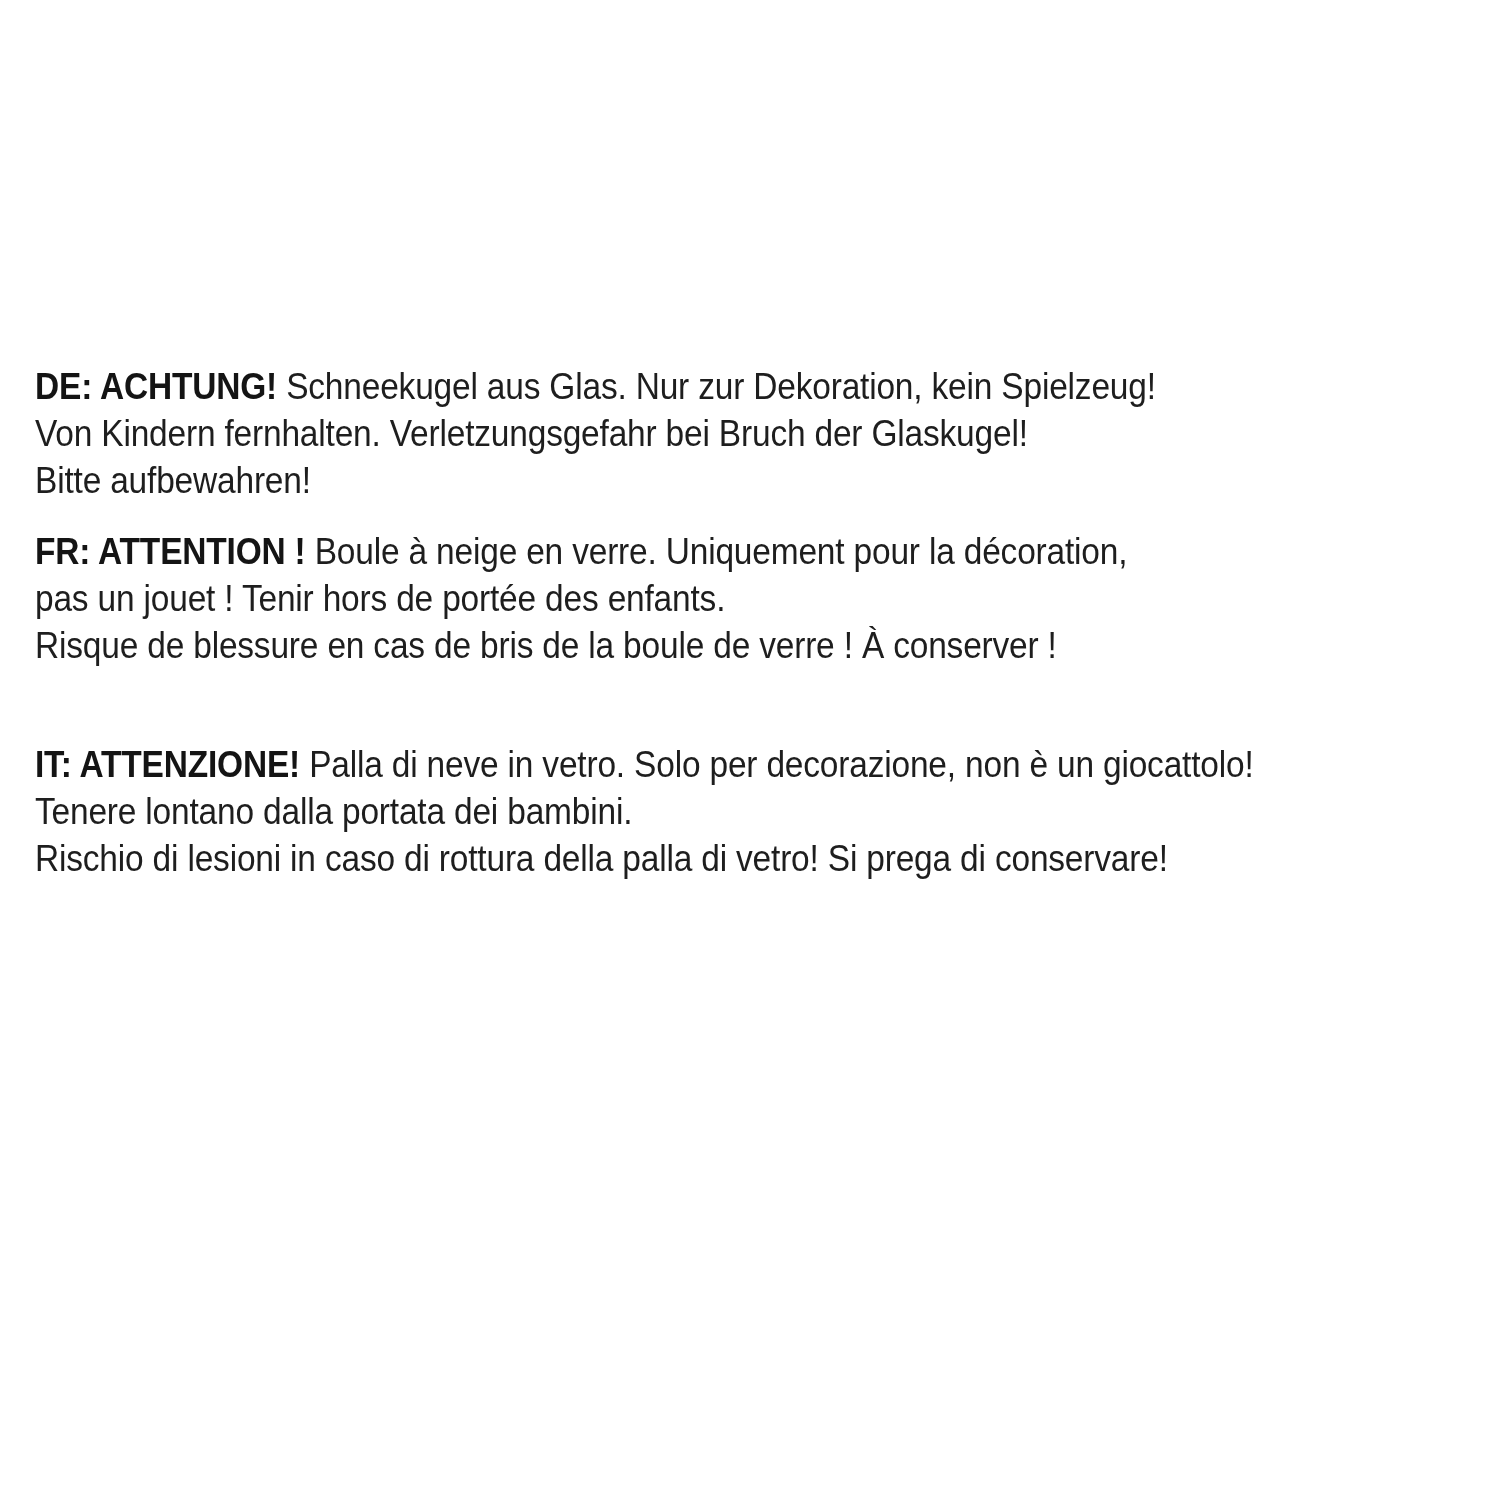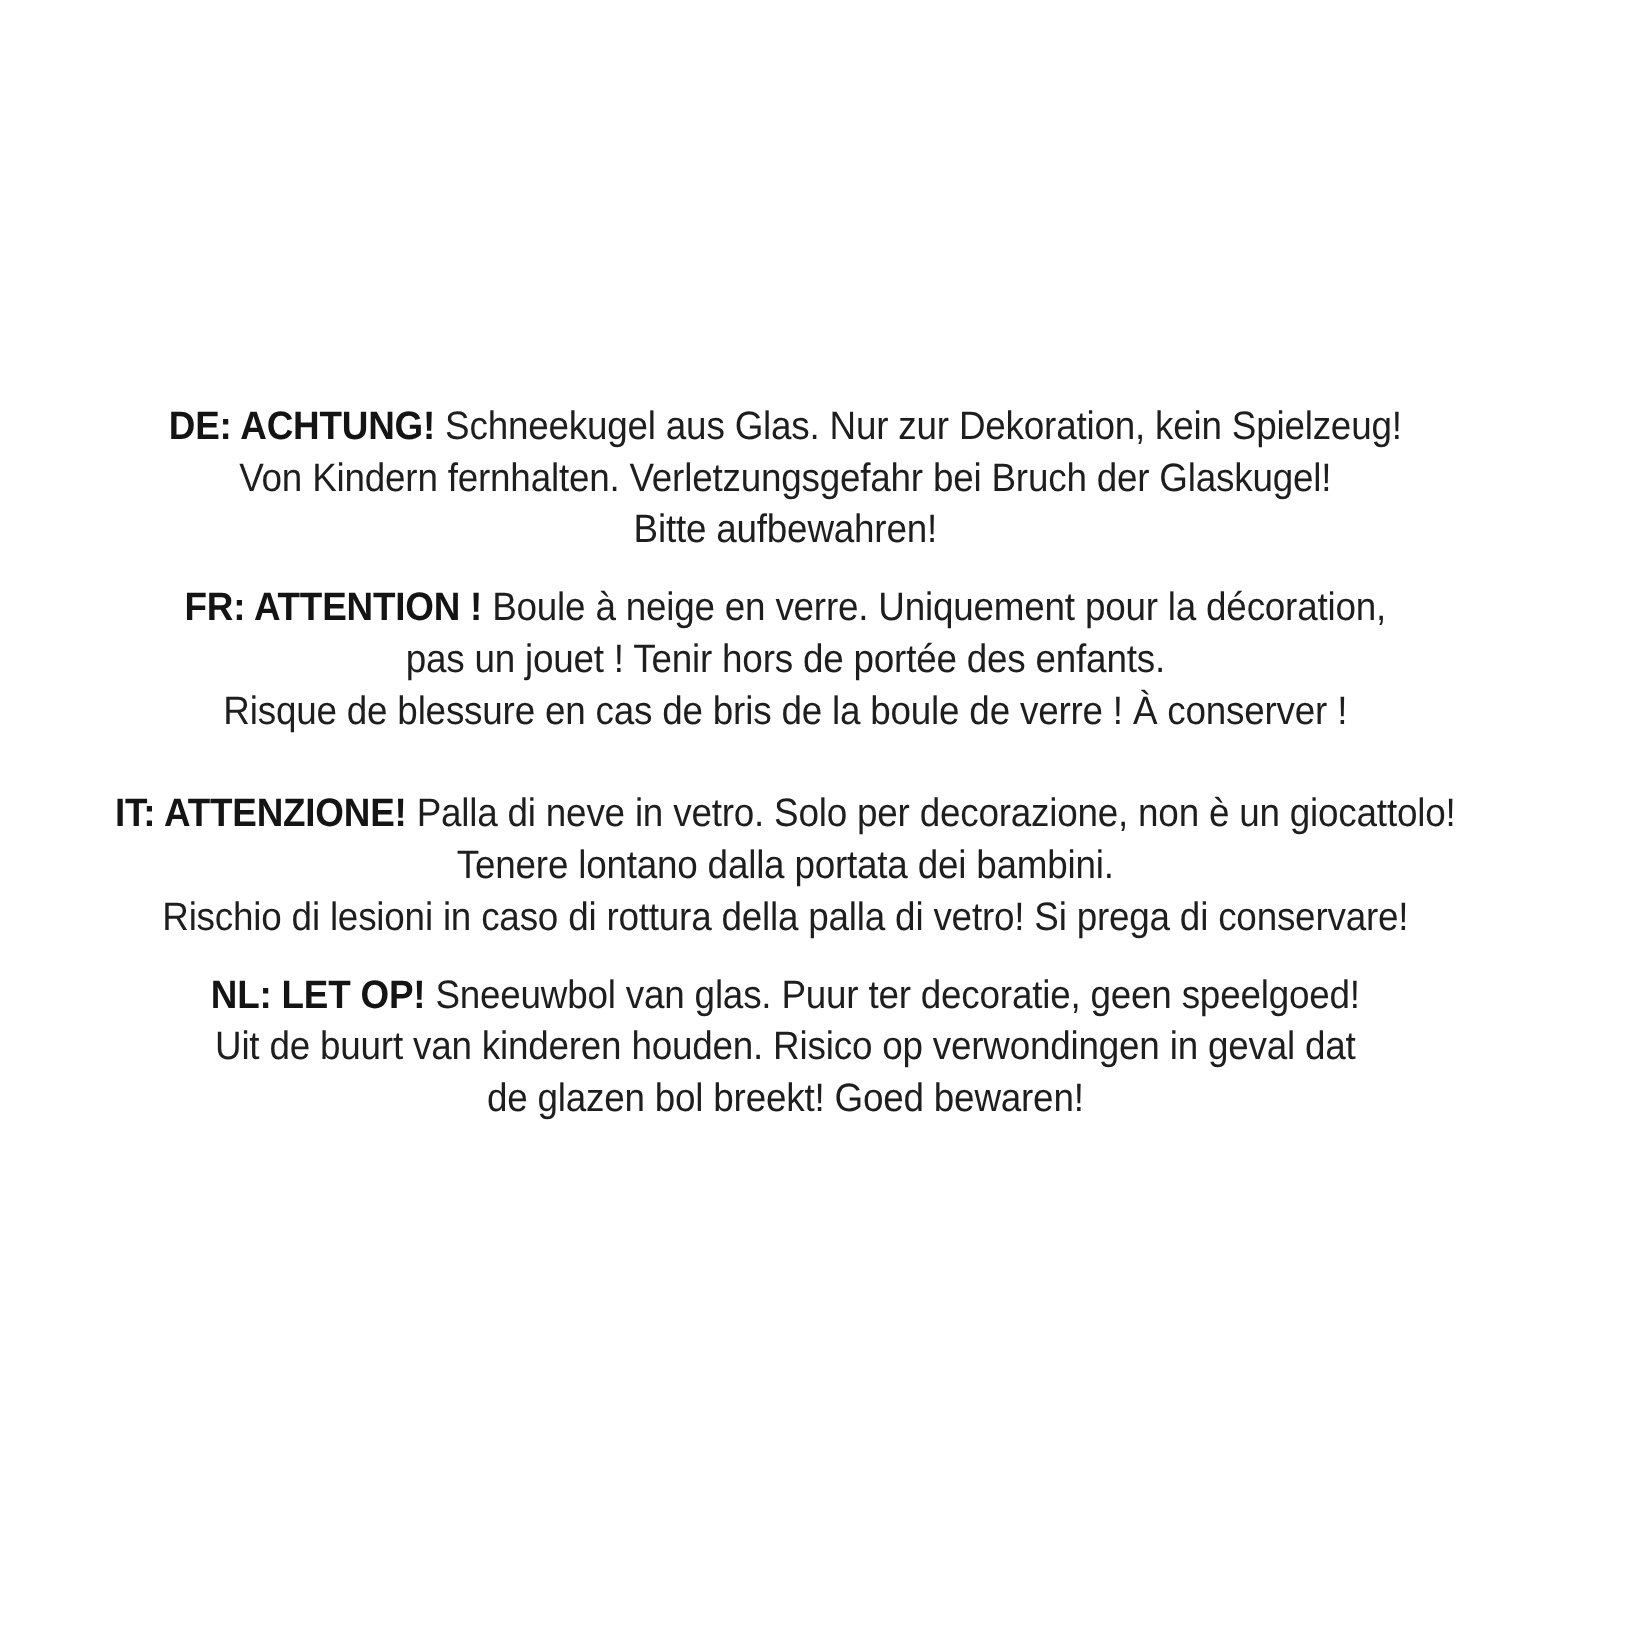--- a/index.html
+++ b/index.html
@@ -8,33 +8,32 @@
     background: #ffffff;
   }
   .sheet {
     position: relative;
     width: 1500px;
     height: 1500px;
     background: #ffffff;
     overflow: hidden;
     font-family: "Liberation Sans", sans-serif;
     color: #1e1e1e;
-    text-align: center;
   }
   .text-block {
     position: absolute;
     left: 35px;
     top: 363px;
     width: 1460px;
   }
   .para {
     margin: 0 0 24px 0;
   }
   .para.extra-gap {
-    margin-top: 46px;
+    margin-top: 72px;
   }
   .line {
     font-size: 36px;
     line-height: 47px;
     white-space: nowrap;
     transform: scaleX(0.93);
     transform-origin: left center;
     letter-spacing: -0.2px;
   }
   .lead {
@@ -60,20 +59,15 @@
       <div class="line">pas un jouet ! Tenir hors de portée des enfants.</div>
       <div class="line">Risque de blessure en cas de bris de la boule de verre ! À conserver !</div>
     </div>
 
     <div class="para extra-gap">
       <div class="line"><span class="lead">IT: ATTENZIONE!</span> <span>Palla di neve in vetro. Solo per decorazione, non è un giocattolo!</span></div>
       <div class="line">Tenere lontano dalla portata dei bambini.</div>
       <div class="line">Rischio di lesioni in caso di rottura della palla di vetro! Si prega di conservare!</div>
     </div>
 
-    <div class="para">
-      <div class="line"><span class="lead">NL: LET OP!</span> <span>Sneeuwbol van glas. Puur ter decoratie, geen speelgoed!</span></div>
-      <div class="line">Uit de buurt van kinderen houden. Risico op verwondingen in geval dat</div>
-      <div class="line">de glazen bol breekt! Goed bewaren!</div>
-    </div>
 
   </div>
 </div>
 
 </body></html>

